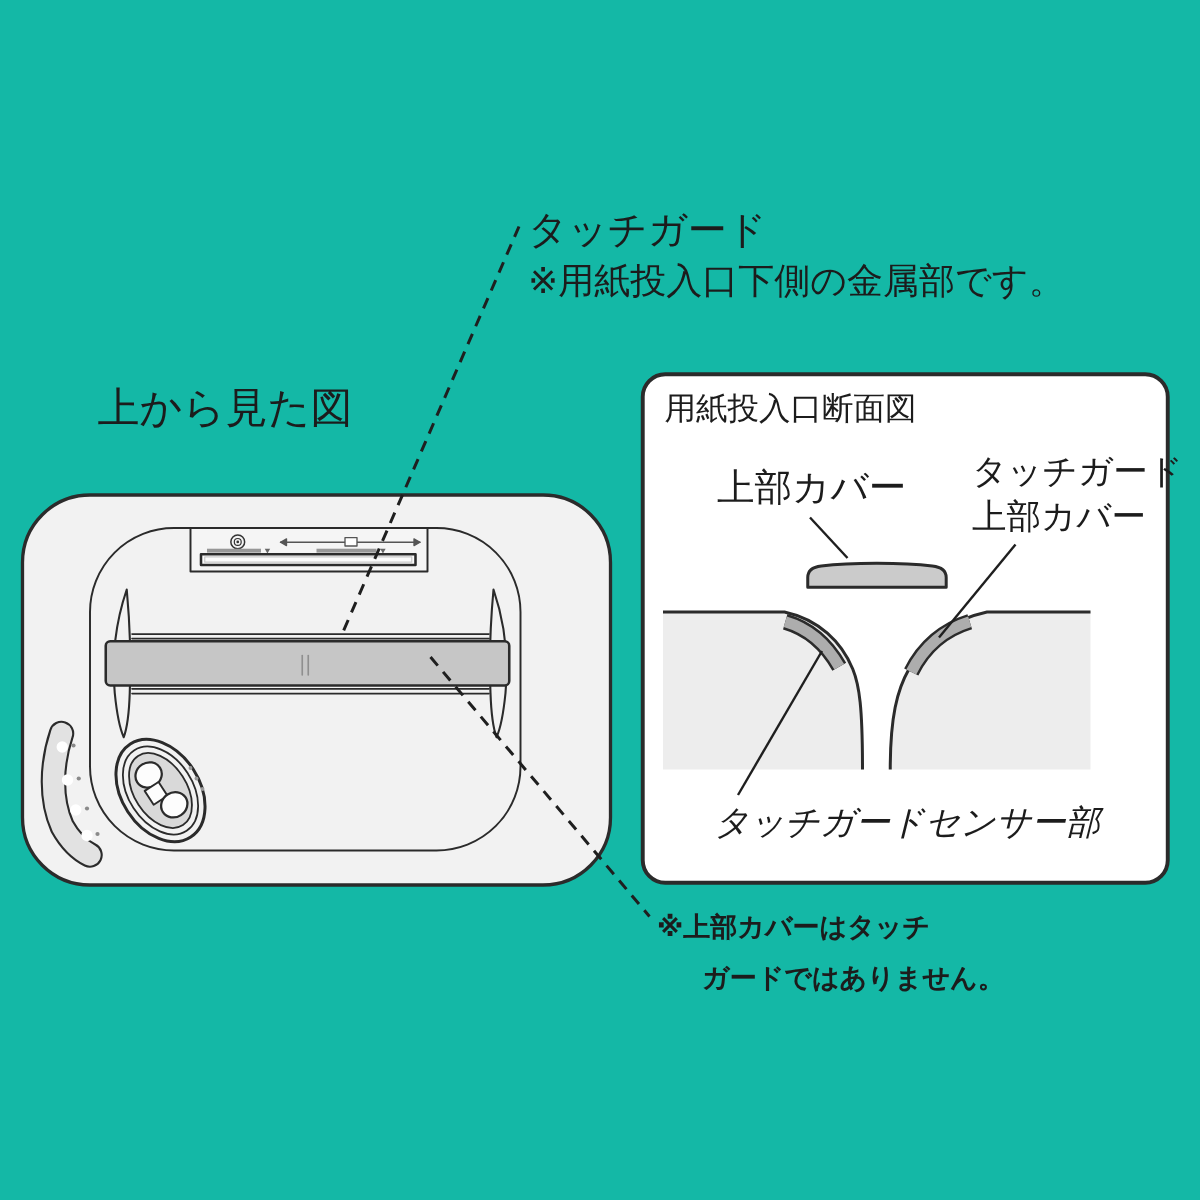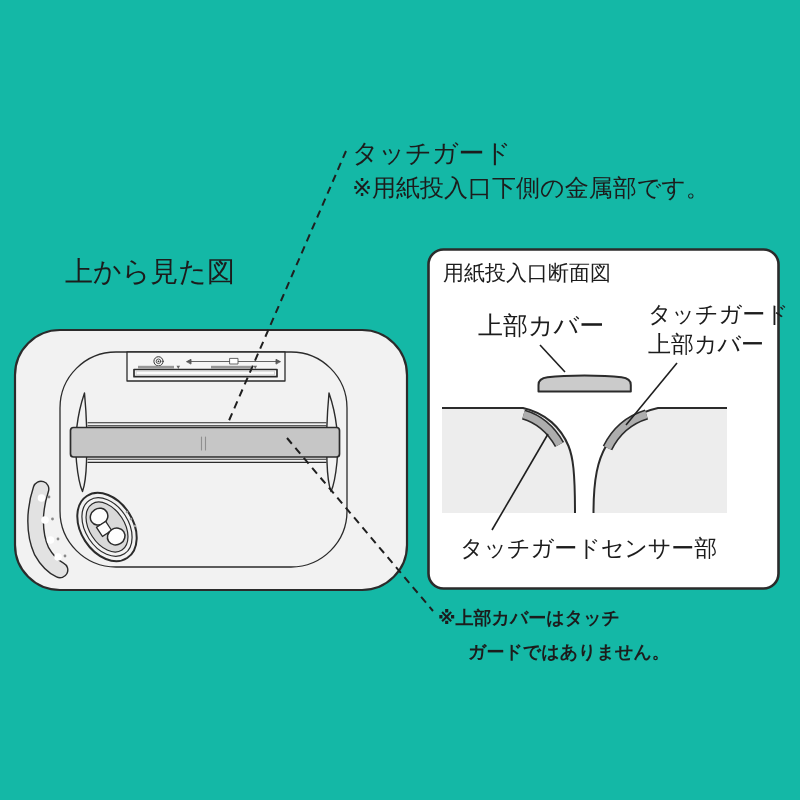--- a/index.html
+++ b/index.html
@@ -9,21 +9,21 @@
   }
   .canvas svg{position:absolute;left:0;top:0;}
   .txt{position:absolute;white-space:nowrap;line-height:1.2;}
   .callout-top{left:352px;top:138px;font-weight:500;}
   .callout-top .l1{font-size:26px;margin-bottom:5px;}
   .callout-top .l2{font-size:24px;}
   .topview-title{left:25px;top:255px;font-size:28px;font-weight:400;margin-left:40px;}
   .box-title{left:443px;top:260px;font-size:21px;font-weight:400;}
   .lbl-topcover{left:478px;top:310px;font-size:25px;font-weight:400;}
   .lbl-sensor-right{left:648px;top:299px;font-size:23px;font-weight:500;line-height:30px;}
-  .lbl-sensor-bottom{left:460px;top:535px;font-size:23px;font-weight:500;}
+  .lbl-sensor-bottom{left:476px;top:535px;font-size:23px;font-weight:500;font-style:italic;}
   .bottom-note{left:438px;top:601px;font-size:18px;font-weight:700;line-height:34px;}
   .bottom-note .l2{padding-left:30px;}
 </style>
 </head>
 <body>
 
 <div class="canvas">
 
   <svg width="800" height="800" viewBox="0 0 800 800">
 

